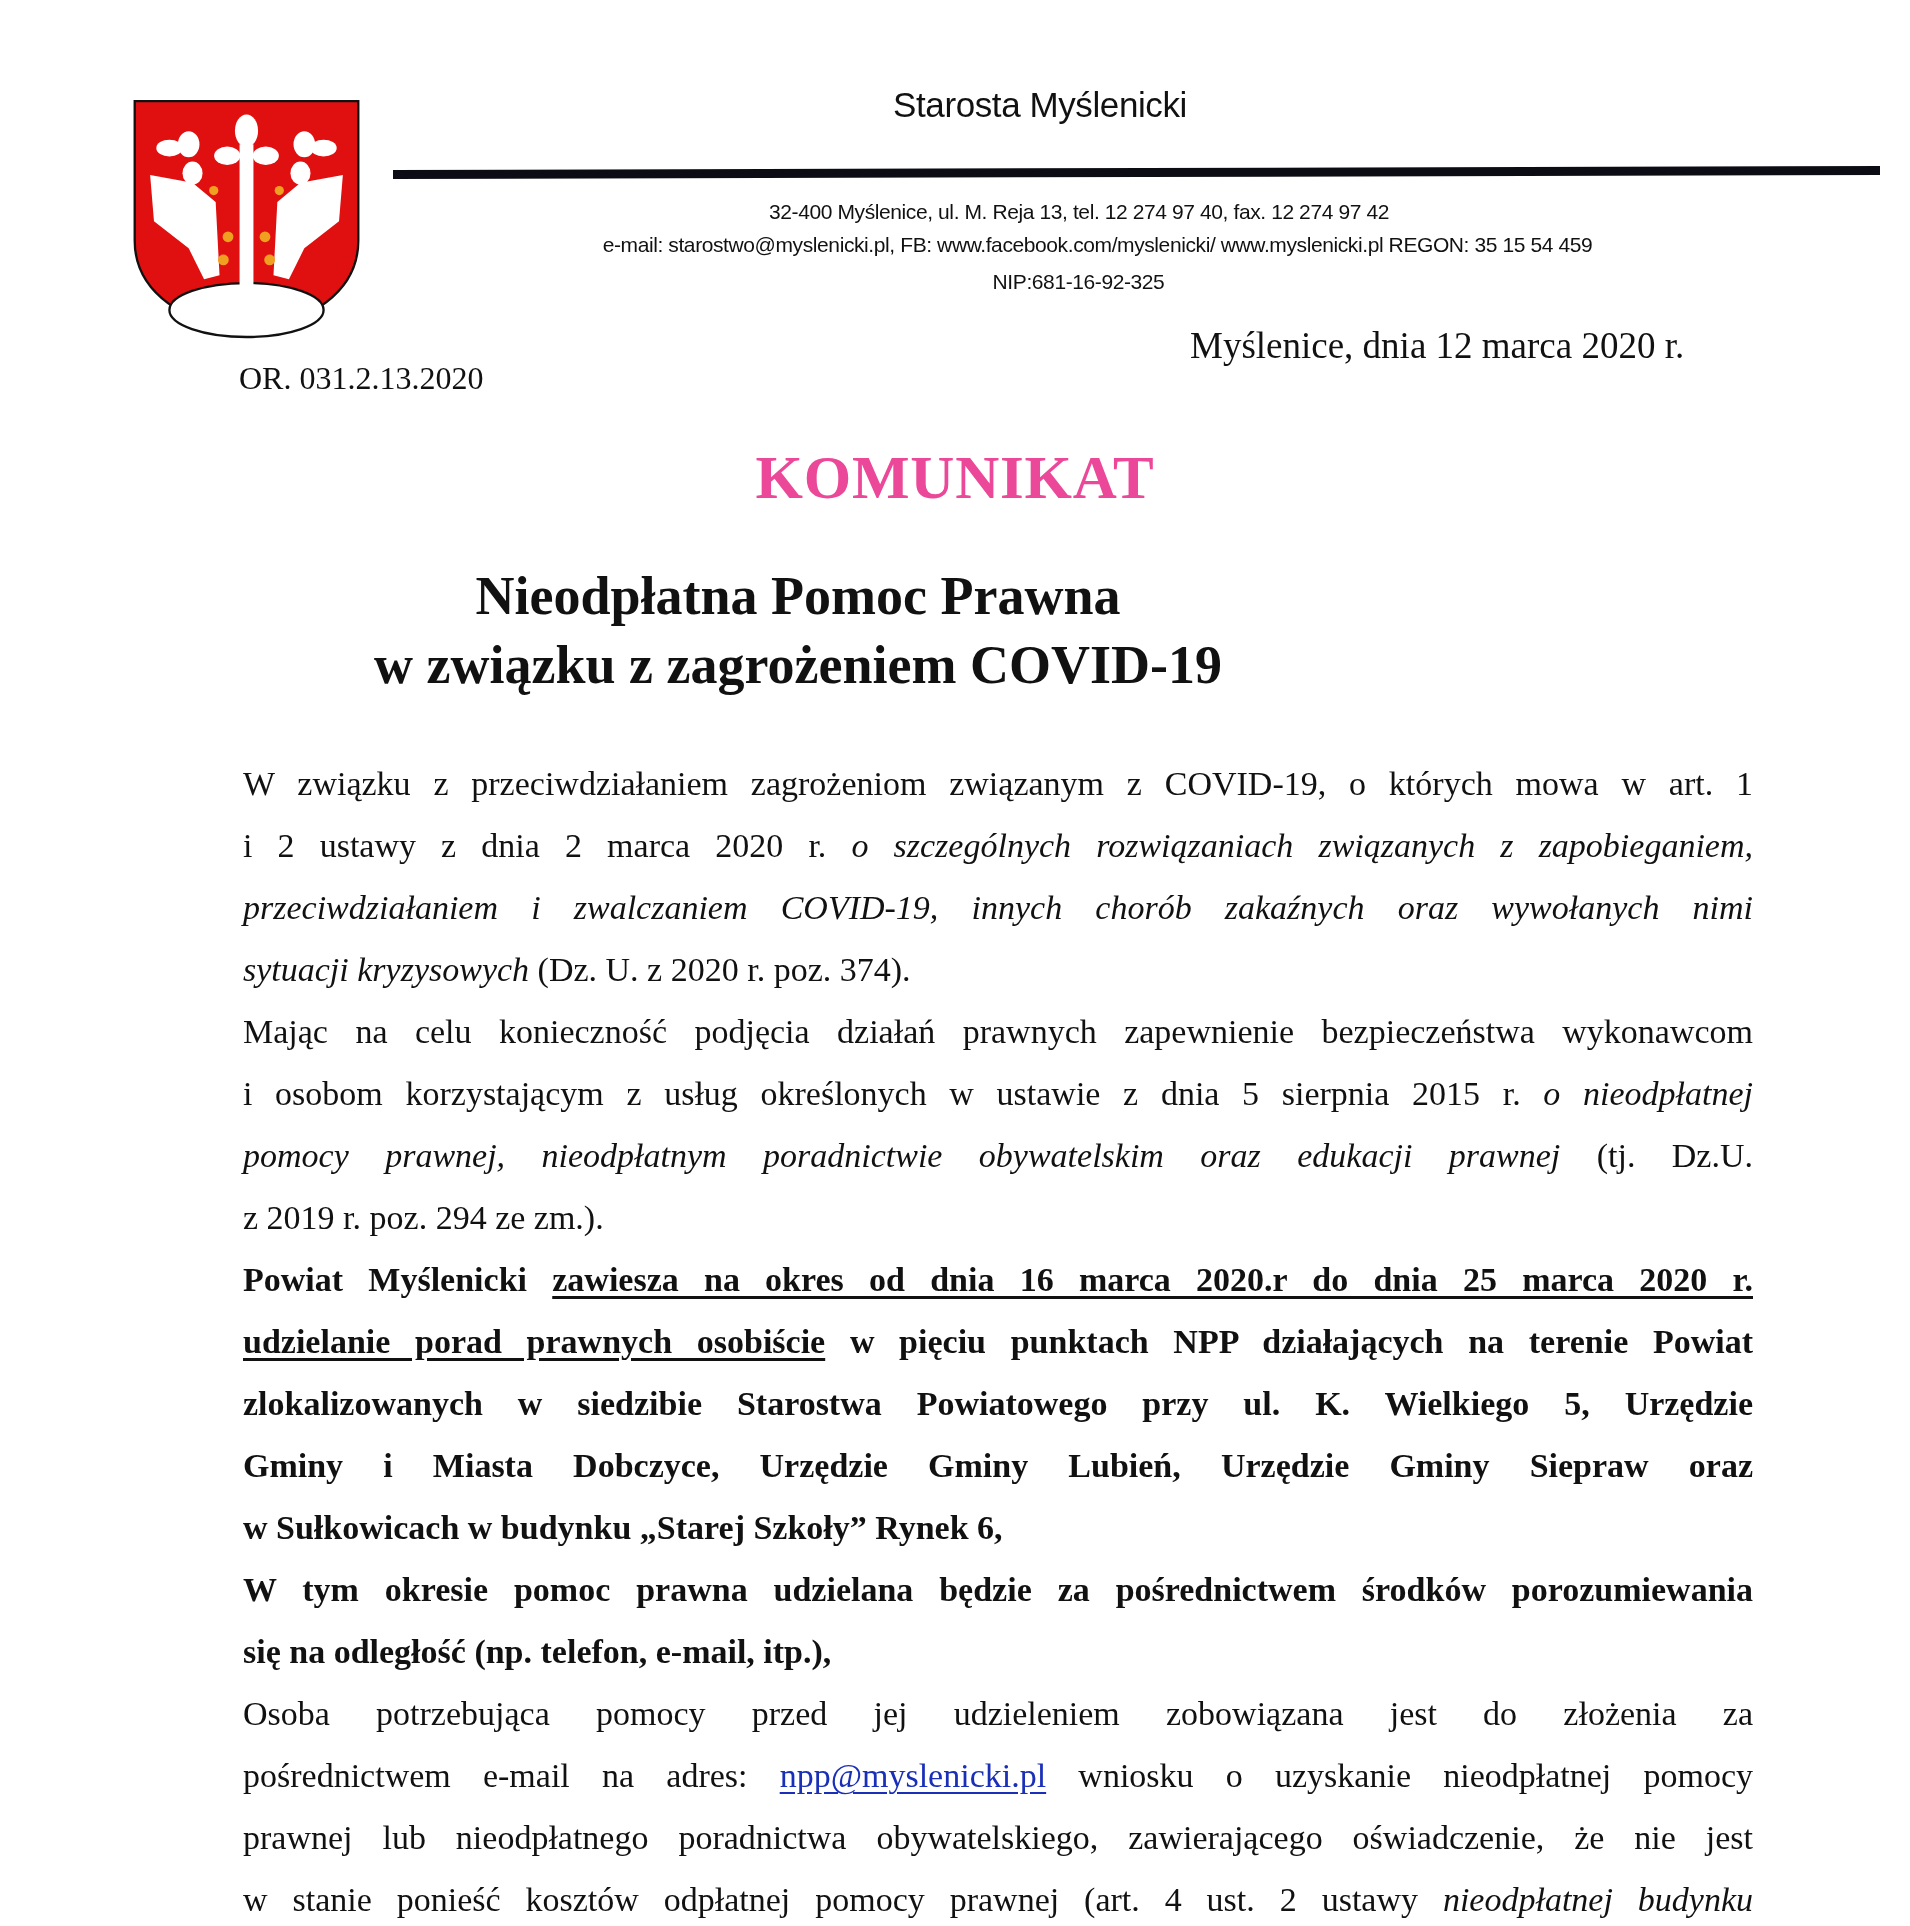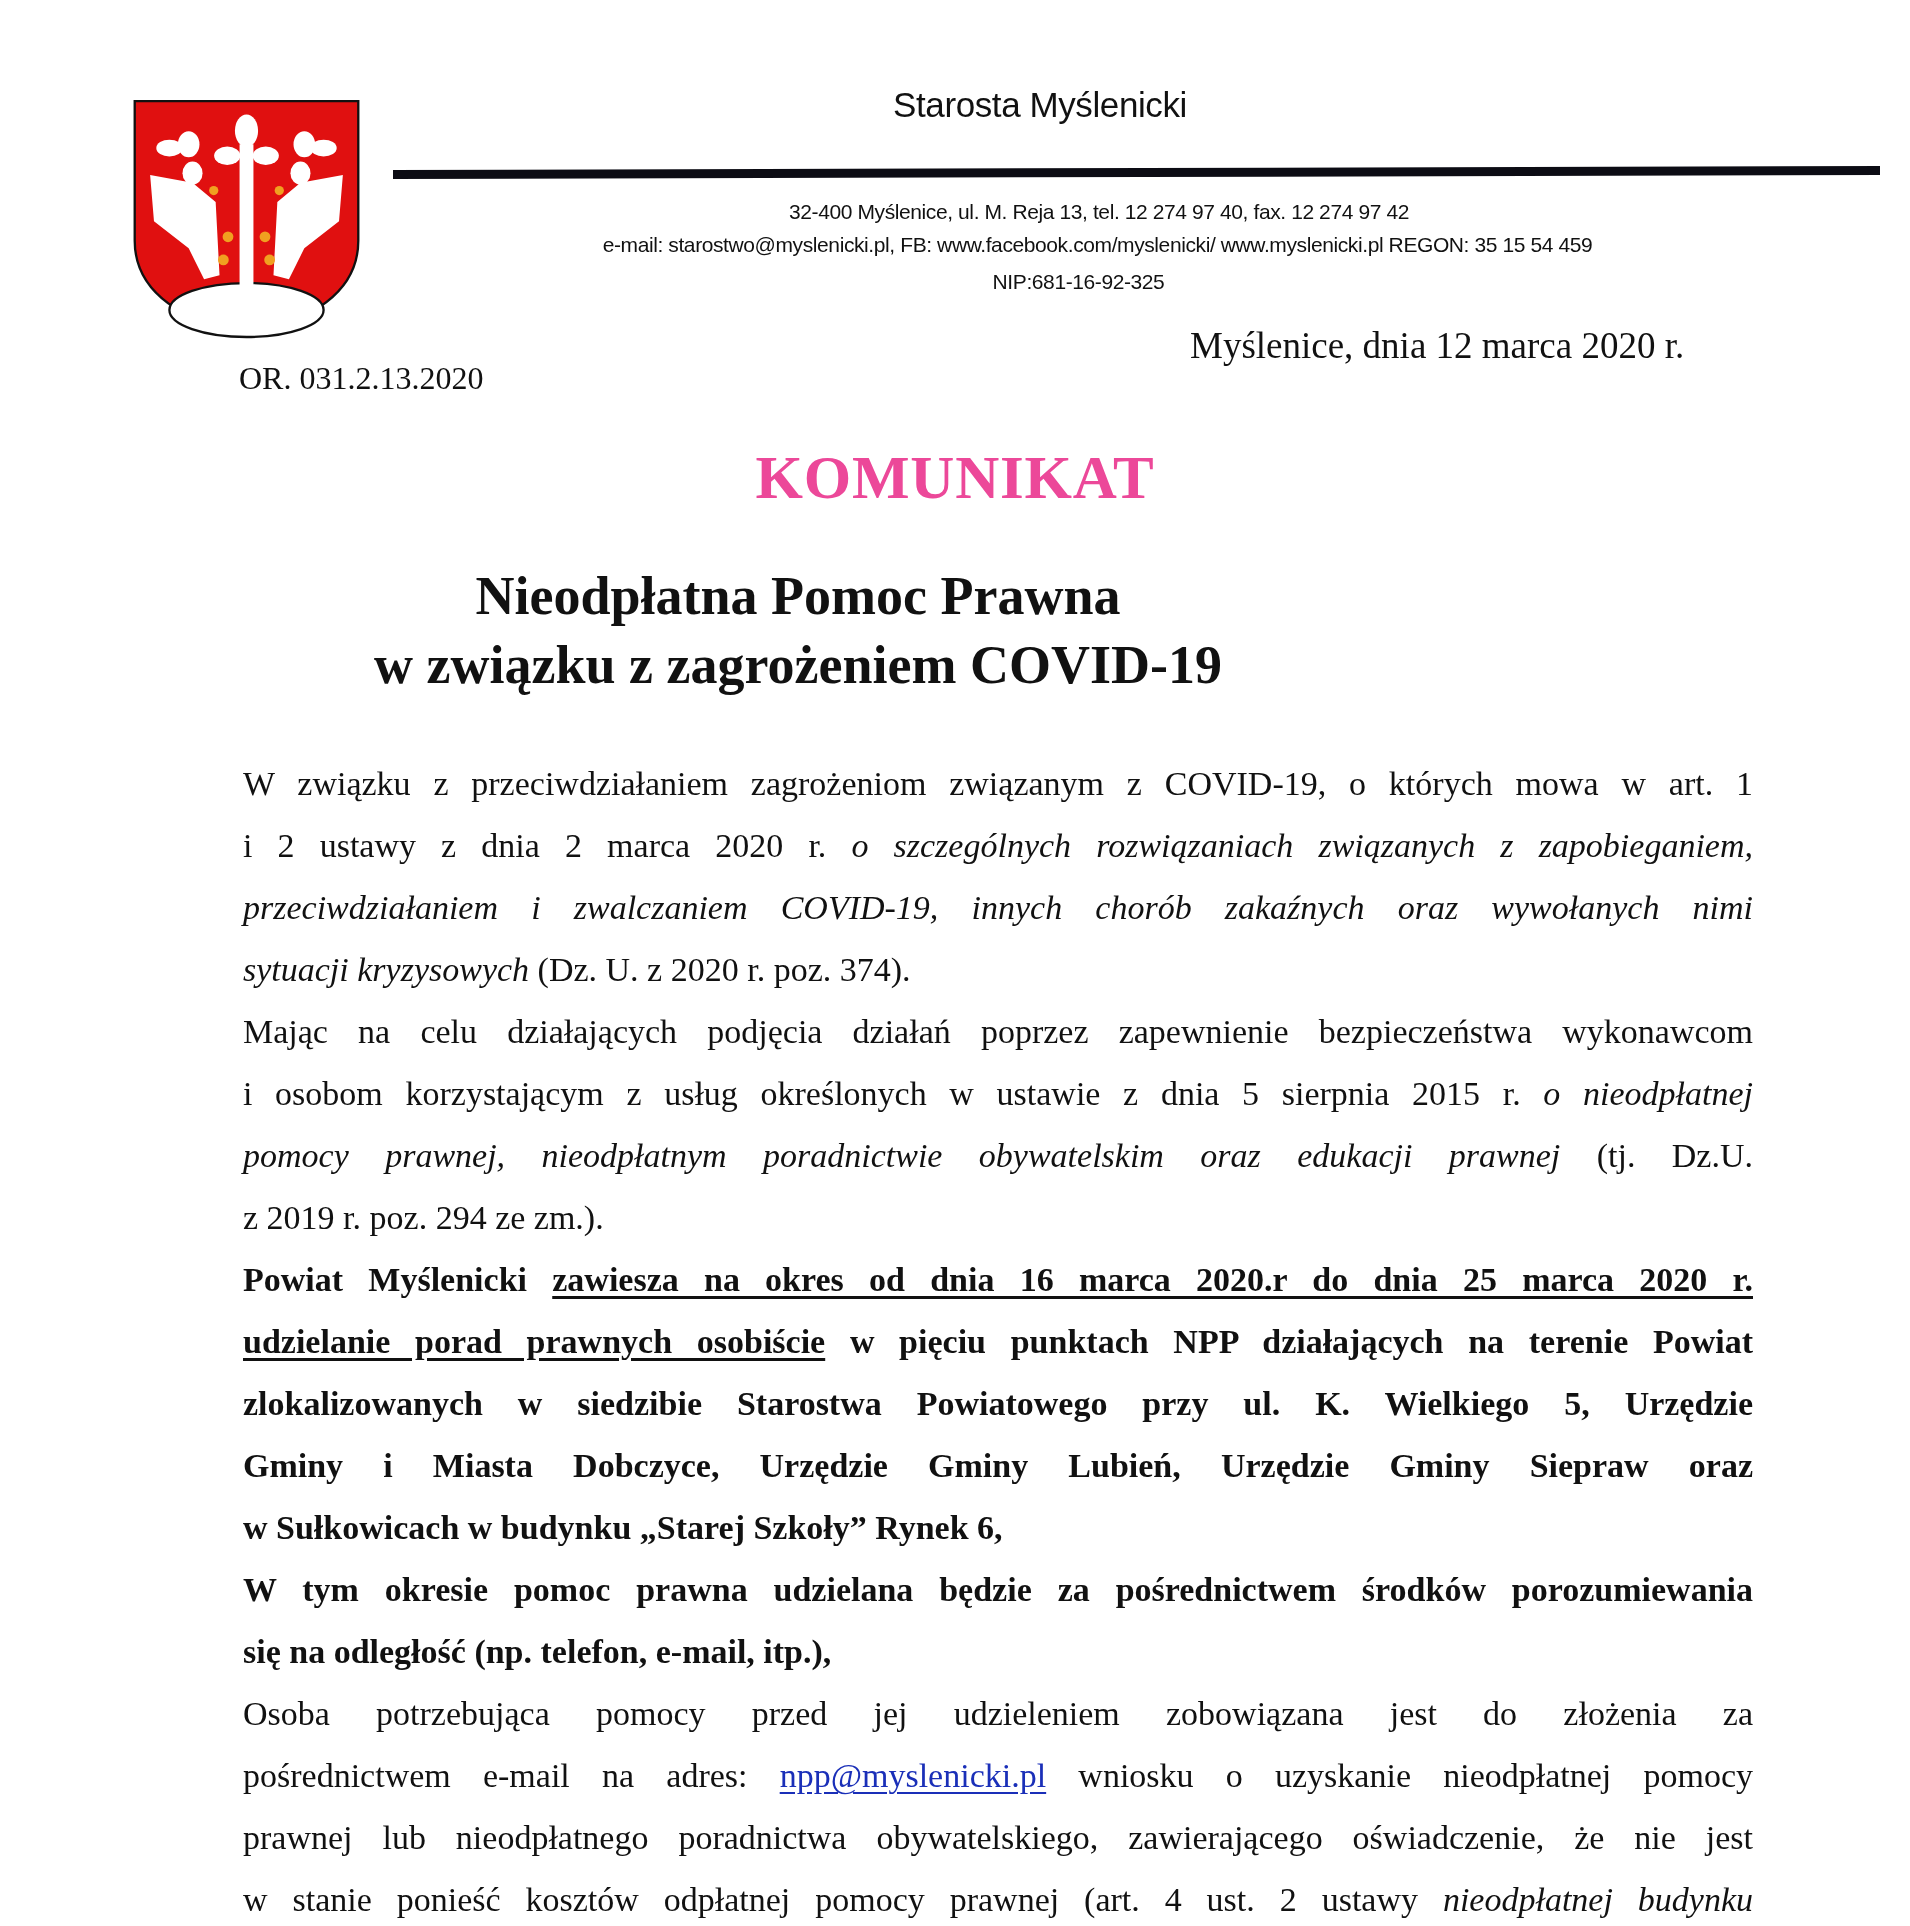--- a/index.html
+++ b/index.html
@@ -4,21 +4,21 @@
 <style>
   html, body { margin:0; padding:0; background:#ffffff; }
   body { width:1910px; height:2703px; position:relative; overflow:hidden; color:#111; font-family:"Liberation Serif", serif; }
   .abs { position:absolute; }
 
   
   #coat { left:127px; top:94px; width:239px; height:247px; }
   .hdr-title { left:539px; top:85px; width:1002px; text-align:center; font-family:"Liberation Sans", sans-serif; font-size:35px; color:#111; letter-spacing:-0.4px; }
   .hdr-rule { left:393px; top:168px; width:1487px; height:8.5px; background:#0c0c14; transform:skewY(-0.15deg); }
   .hdr-line { font-family:"Liberation Sans", sans-serif; font-size:21px; text-align:center; position:absolute; white-space:nowrap; letter-spacing:-0.4px; }
-  .hdr-addr { left:598px; width:1002px; top:200px; }
+  .hdr-addr { left:578px; width:1002px; top:200px; }
   .hdr-mail { left:385px; width:1425px; top:233px; }
   .hdr-nip  { left:732px; width:693px; top:270px; }
 
   .ref { left:239px; top:360px; font-size:32px; }
   .date { left:1190px; top:324px; font-size:37px; }
 
   .komunikat { left:0; width:1910px; top:443px; text-align:center; font-size:61px; font-weight:bold; color:#ec4899; letter-spacing:0.8px; }
   .subtitle { left:0; width:1596px; top:562px; text-align:center; font-size:54px; font-weight:bold; line-height:69px; }
 
   
@@ -77,21 +77,21 @@
 </div>
 
 <div class="abs body">
   <p>
     <span class="line">W związku z przeciwdziałaniem zagrożeniom związanym z COVID-19, o których mowa w art. 1</span>
     <span class="line"><span>i 2 ustawy z dnia 2 marca 2020 r. </span><span class="it">o szczególnych rozwiązaniach związanych z zapobieganiem,</span></span>
     <span class="line it">przeciwdziałaniem i zwalczaniem COVID-19, innych chorób zakaźnych oraz wywołanych nimi</span>
     <span class="line last"><span class="it">sytuacji kryzysowych</span><span> (Dz. U. z 2020 r. poz. 374).</span></span>
   </p>
   <p>
-    <span class="line">Mając na celu działających podjęcia działań poprzez zapewnienie bezpieczeństwa wykonawcom</span>
+    <span class="line">Mając na celu konieczność podjęcia działań prawnych zapewnienie bezpieczeństwa wykonawcom</span>
     <span class="line"><span>i osobom korzystającym z usług określonych w ustawie z dnia 5 sierpnia 2015 r. </span><span class="it">o nieodpłatnej</span></span>
     <span class="line"><span class="it">pomocy prawnej, nieodpłatnym poradnictwie obywatelskim oraz edukacji prawnej</span><span> (tj. Dz.U.</span></span>
     <span class="line last">z 2019 r. poz. 294 ze zm.).</span>
   </p>
   <p class="b">
     <span class="line"><span>Powiat Myślenicki </span><span class="u">zawiesza na okres od dnia 16 marca 2020.r do dnia 25 marca 2020 r.</span></span>
     <span class="line"><span class="u">udzielanie porad prawnych osobiście</span><span> w pięciu punktach NPP działających na terenie Powiat</span></span>
     <span class="line">zlokalizowanych w siedzibie Starostwa Powiatowego przy ul. K. Wielkiego 5, Urzędzie</span>
     <span class="line">Gminy i Miasta Dobczyce, Urzędzie Gminy Lubień, Urzędzie Gminy Siepraw oraz</span>
     <span class="line last">w Sułkowicach w budynku „Starej Szkoły” Rynek 6,</span>

